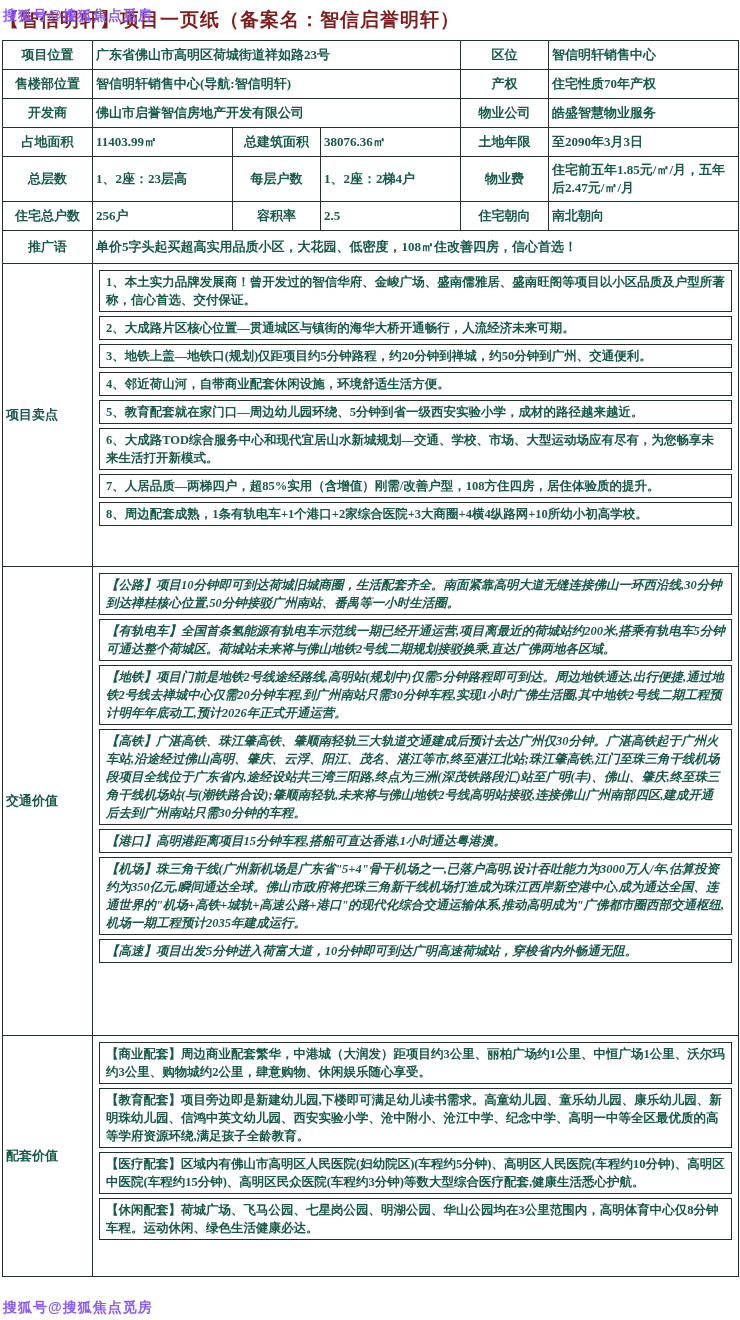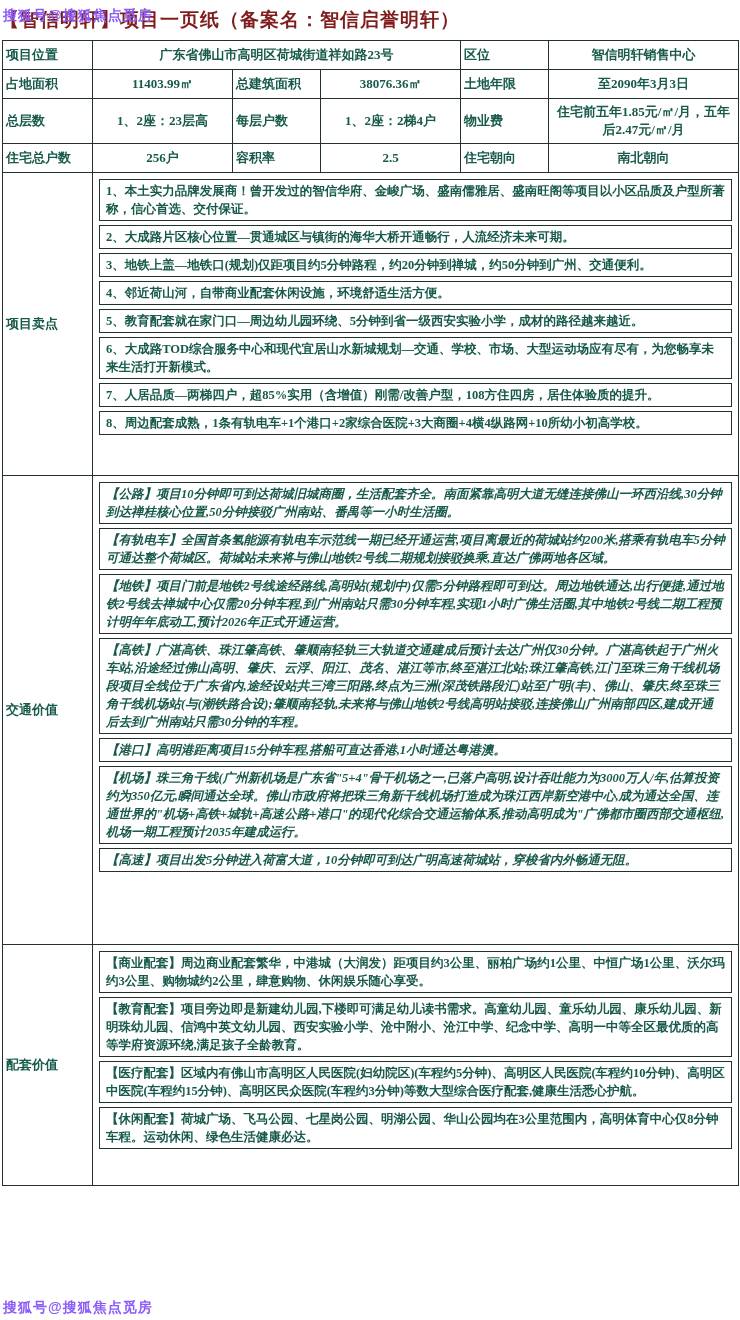--- a/index.html
+++ b/index.html
@@ -21,22 +21,22 @@
     font-size:19px;font-weight:bold;color:#7f1d1d;letter-spacing:1px;white-space:nowrap;
   }
   table.sheet{
     width:736px;margin:0 2px;border-collapse:collapse;table-layout:fixed;
   }
   table.sheet td{
     border:1.6px solid #22312c;
     font-size:13px;font-weight:bold;color:#17594a;
     padding:2px 3px;word-break:break-all;
   }
-  td.lbl{text-align:left;vertical-align:middle;}
-  td.val{text-align:center;vertical-align:middle;line-height:1.35;}
+  td.lbl{text-align:center;vertical-align:middle;}
+  td.val{vertical-align:middle;line-height:1.35;}
   tr.h24 td{height:24px;}
   tr.h38 td{height:38px;}
   tr.h40 td{height:40px;}
   tr.h28 td{height:28px;}
   td.seclbl{text-align:left;vertical-align:middle;font-size:13.5px;}
   td.content{padding:1px 1px;vertical-align:top;}
   .content-inner{display:block;}
   .sell-min{min-height:294px;}
   .trans-min{min-height:460px;font-style:italic;}
   .amen-min{min-height:232px;}
@@ -66,20 +66,32 @@
         <col style="width:190px">
     </colgroup>
     <tbody>
       <tr class="h24">
         <td class="lbl">项目位置</td>
         <td class="val" colspan="3">广东省佛山市高明区荷城街道祥如路23号</td>
         <td class="lbl">区位</td>
         <td class="val">智信明轩销售中心</td>
       </tr>
       <tr class="h24">
+        <td class="lbl">售楼部位置</td>
+        <td class="val" colspan="3">智信明轩销售中心(导航:智信明轩)</td>
+        <td class="lbl">产权</td>
+        <td class="val">住宅性质70年产权</td>
+      </tr>
+      <tr class="h24">
+        <td class="lbl">开发商</td>
+        <td class="val" colspan="3">佛山市启誉智信房地产开发有限公司</td>
+        <td class="lbl">物业公司</td>
+        <td class="val">皓盛智慧物业服务</td>
+      </tr>
+      <tr class="h24">
         <td class="lbl">占地面积</td>
         <td class="val">11403.99㎡</td>
         <td class="lbl">总建筑面积</td>
         <td class="val">38076.36㎡</td>
         <td class="lbl">土地年限</td>
         <td class="val">至2090年3月3日</td>
       </tr>
       <tr class="h40">
         <td class="lbl">总层数</td>
         <td class="val">1、2座：23层高</td>
@@ -88,20 +100,24 @@
         <td class="lbl">物业费</td>
         <td class="val">住宅前五年1.85元/㎡/月，五年后2.47元/㎡/月</td>
       </tr>
       <tr class="h24">
         <td class="lbl">住宅总户数</td>
         <td class="val">256户</td>
         <td class="lbl">容积率</td>
         <td class="val">2.5</td>
         <td class="lbl">住宅朝向</td>
         <td class="val">南北朝向</td>
+      </tr>
+      <tr class="h28">
+        <td class="lbl">推广语</td>
+        <td class="val" colspan="5">单价5字头起买超高实用品质小区，大花园、低密度，108㎡住改善四房，信心首选！</td>
       </tr>
 
       <tr>
         <td class="seclbl">项目卖点</td>
         <td class="content" colspan="5">
           <div class="content-inner sell-min">
             <div class="item">1、本土实力品牌发展商！曾开发过的智信华府、金峻广场、盛南儒雅居、盛南旺阁等项目以小区品质及户型所著称，信心首选、交付保证。</div>
             <div class="item">2、大成路片区核心位置—贯通城区与镇街的海华大桥开通畅行，人流经济未来可期。</div>
             <div class="item">3、地铁上盖—地铁口(规划)仅距项目约5分钟路程，约20分钟到禅城，约50分钟到广州、交通便利。</div>
             <div class="item">4、邻近荷山河，自带商业配套休闲设施，环境舒适生活方便。</div>

